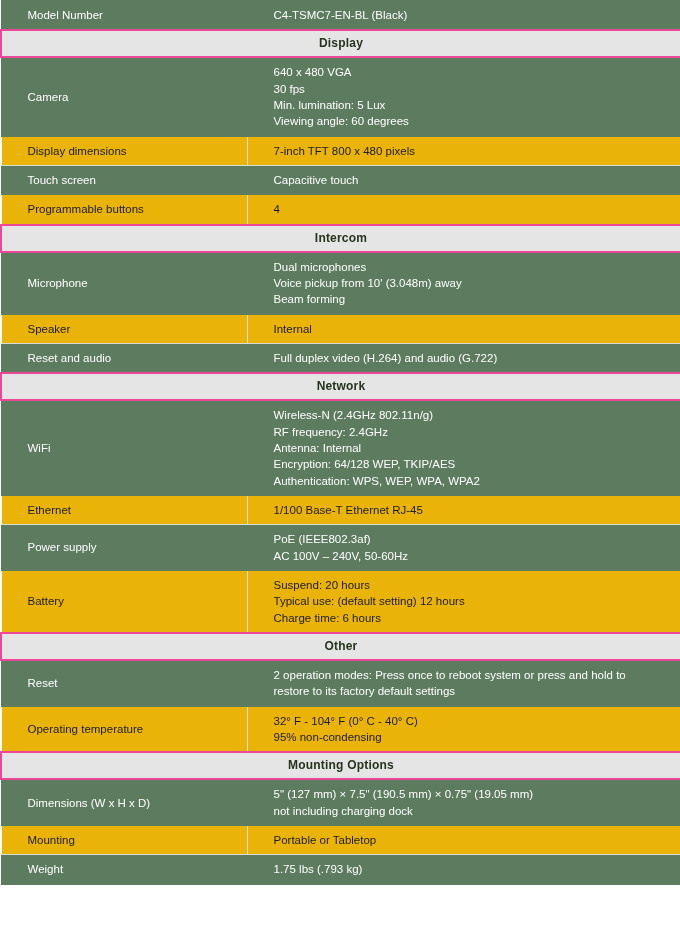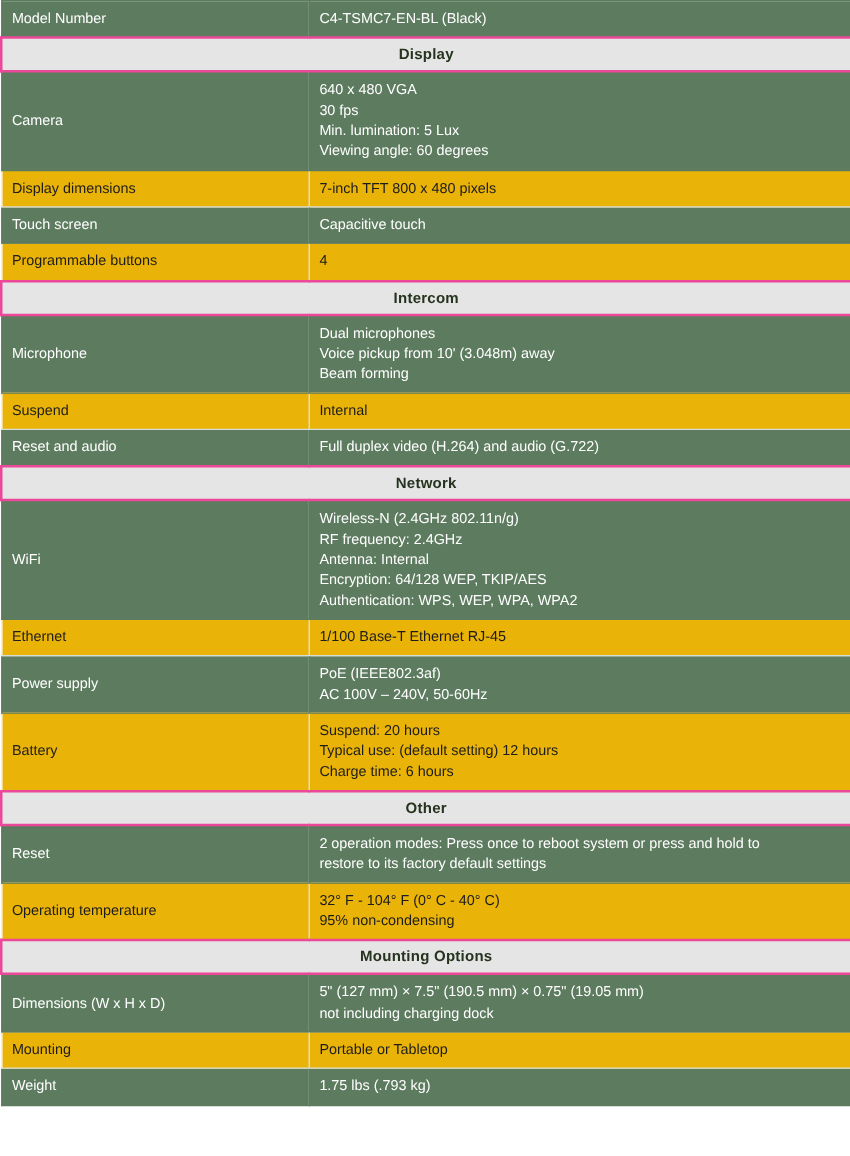--- a/index.html
+++ b/index.html
@@ -15,21 +15,21 @@
     overflow: hidden;
   }
   table.spec {
     width: 680px;
     border-collapse: collapse;
     table-layout: fixed;
     font-size: 11.5px;
   }
   table.spec td {
     vertical-align: middle;
-    padding: 6px 8px;
+    padding: 6px 26px;
     line-height: 1.42;
     border: 1px solid #cfd6cf;
   }
   col.label-col { width: 246px; }
   col.value-col { width: 434px; }
 
   
   tr.green td {
     background: #5d7b5f;
     color: #ffffff;
@@ -97,21 +97,21 @@
       <tr class="section">
         <td colspan="2">Intercom</td>
       </tr>
       <tr class="green">
         <td class="label multiline">Microphone</td>
         <td class="value multiline">Dual microphones
 Voice pickup from 10' (3.048m) away
 Beam forming</td>
       </tr>
       <tr class="white">
-        <td class="label multiline">Suspend</td>
+        <td class="label multiline">Speaker</td>
         <td class="value multiline">Internal</td>
       </tr>
       <tr class="green">
         <td class="label multiline">Reset and audio</td>
         <td class="value multiline">Full duplex video (H.264) and audio (G.722)</td>
       </tr>
       <tr class="section">
         <td colspan="2">Network</td>
       </tr>
       <tr class="green">

